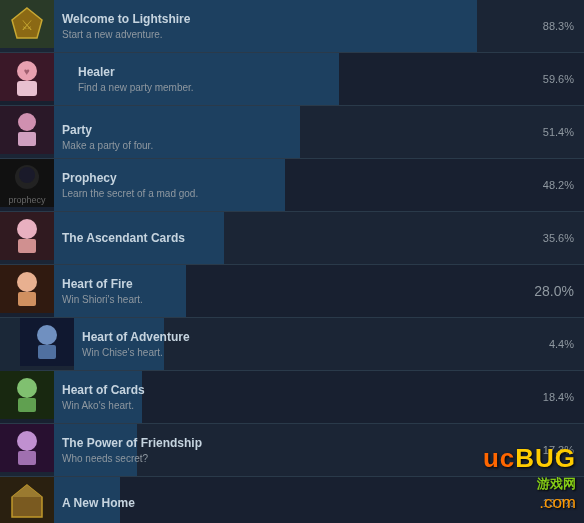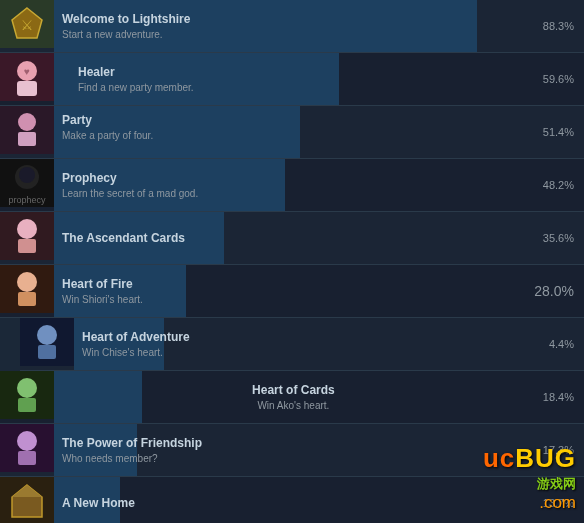--- a/index.html
+++ b/index.html
@@ -72,21 +72,21 @@
         </div>
       </div>
       <div style="color: rgb(143, 152, 160); font-size: 11px; padding: 0px 10px; flex-shrink: 0; display: flex; align-items: center; min-width: 50px; justify-content: flex-end;">59.6%</div>
     </div>
     <div class="achievement-row" style="display: flex; align-items: stretch; border-bottom: 1px solid rgb(42, 58, 74); min-height: 48px; position: relative; background: rgb(27, 37, 53);">
       <div style="width: 54px; min-height: 48px; flex-shrink: 0; overflow: hidden;"><svg width="54" height="48" viewBox="0 0 54 48">
           <rect width="54" height="48" fill="#2a1828"></rect>
           <circle cx="27" cy="16" r="9" fill="#d090b0"></circle>
           <rect x="18" y="26" width="18" height="14" rx="2" fill="#d0a0c0"></rect>
         </svg></div>
-      <div style="flex: 1 1 0%; position: relative; overflow: hidden; display: flex; flex-direction: column; justify-content: flex-start; padding: 4px 0px;">
+      <div style="flex: 1 1 0%; position: relative; overflow: hidden; display: flex; flex-direction: column; justify-content: flex-end; padding: 4px 0px;">
         <div style="position: absolute; top: 0px; left: 0px; height: 100%; width: 51.4%; background-color: rgb(29, 64, 96); z-index: 0;"></div>
         <div style="position: relative; z-index: 1; padding: 2px 8px;">
           <div style="color: rgb(198, 212, 223); font-size: 12px; font-weight: bold; line-height: 1.4;">Party</div>
           <div style="color: rgb(143, 152, 160); font-size: 10px; line-height: 1.3;">Make a party of four.</div>
         </div>
       </div>
       <div style="color: rgb(143, 152, 160); font-size: 11px; padding: 0px 10px; flex-shrink: 0; display: flex; align-items: center; min-width: 50px; justify-content: flex-end;">51.4%</div>
     </div>
     <div class="achievement-row" style="display: flex; align-items: stretch; border-bottom: 1px solid rgb(42, 58, 74); min-height: 48px; position: relative; background: rgb(24, 32, 48);">
       <div style="width: 54px; min-height: 48px; flex-shrink: 0; overflow: hidden;"><svg width="54" height="48" viewBox="0 0 54 48">
@@ -141,21 +141,21 @@
         </svg></div>
       <div style="flex: 1 1 0%; position: relative; overflow: hidden; display: flex; flex-direction: column; justify-content: center; padding: 4px 0px;">
         <div style="position: absolute; top: 0px; left: 0px; height: 100%; width: 19.6%; background-color: rgb(29, 64, 96); z-index: 0;"></div>
         <div style="position: relative; z-index: 1; padding: 2px 8px;">
           <div style="color: rgb(198, 212, 223); font-size: 12px; font-weight: bold; line-height: 1.4;">Heart of Adventure</div>
           <div style="color: rgb(143, 152, 160); font-size: 10px; line-height: 1.3;">Win Chise's heart.</div>
         </div>
       </div>
       <div style="color: rgb(143, 152, 160); font-size: 11px; padding: 0px 10px; flex-shrink: 0; display: flex; align-items: center; min-width: 50px; justify-content: flex-end;">4.4%</div>
     </div>
-    <div class="achievement-row" style="display: flex; align-items: stretch; border-bottom: 1px solid rgb(42, 58, 74); min-height: 48px; position: relative; background: rgb(24, 32, 48); text-align: center;">
+    <div class="achievement-row" style="display: flex; align-items: stretch; border-bottom: 1px solid rgb(42, 58, 74); min-height: 48px; position: relative; background: rgb(24, 32, 48);">
       <div style="width: 54px; min-height: 48px; flex-shrink: 0; overflow: hidden;"><svg width="54" height="48" viewBox="0 0 54 48">
           <rect width="54" height="48" fill="#182810"></rect>
           <circle cx="27" cy="17" r="10" fill="#80c070"></circle>
           <rect x="18" y="27" width="18" height="14" rx="2" fill="#60a050"></rect>
         </svg></div>
       <div style="flex: 1 1 0%; position: relative; overflow: hidden; display: flex; flex-direction: column; justify-content: center; padding: 4px 0px;">
         <div style="position: absolute; top: 0px; left: 0px; height: 100%; width: 18.4%; background-color: rgb(29, 64, 96); z-index: 0;"></div>
         <div style="position: relative; z-index: 1; padding: 2px 8px;">
           <div style="color: rgb(198, 212, 223); font-size: 12px; font-weight: bold; line-height: 1.4;">Heart of Cards</div>
           <div style="color: rgb(143, 152, 160); font-size: 10px; line-height: 1.3;">Win Ako's heart.</div>
@@ -166,21 +166,21 @@
     <div class="achievement-row" style="display: flex; align-items: stretch; border-bottom: 1px solid rgb(42, 58, 74); min-height: 48px; position: relative; background: rgb(27, 37, 53);">
       <div style="width: 54px; min-height: 48px; flex-shrink: 0; overflow: hidden;"><svg width="54" height="48" viewBox="0 0 54 48">
           <rect width="54" height="48" fill="#281030"></rect>
           <circle cx="27" cy="17" r="10" fill="#c090d0"></circle>
           <rect x="18" y="27" width="18" height="14" rx="2" fill="#a070b0"></rect>
         </svg></div>
       <div style="flex: 1 1 0%; position: relative; overflow: hidden; display: flex; flex-direction: column; justify-content: center; padding: 4px 0px;">
         <div style="position: absolute; top: 0px; left: 0px; height: 100%; width: 17.3%; background-color: rgb(29, 64, 96); z-index: 0;"></div>
         <div style="position: relative; z-index: 1; padding: 2px 8px;">
           <div style="color: rgb(198, 212, 223); font-size: 12px; font-weight: bold; line-height: 1.4;">The Power of Friendship</div>
-          <div style="color: rgb(143, 152, 160); font-size: 10px; line-height: 1.3;">Who needs member?</div>
+          <div style="color: rgb(143, 152, 160); font-size: 10px; line-height: 1.3;">Who needs secret?</div>
         </div>
       </div>
       <div style="color: rgb(143, 152, 160); font-size: 11px; padding: 0px 10px; flex-shrink: 0; display: flex; align-items: center; min-width: 50px; justify-content: flex-end;">17.3%</div>
     </div>
     <div class="achievement-row" style="display: flex; align-items: stretch; border-bottom: 1px solid rgb(42, 58, 74); min-height: 48px; position: relative; background: rgb(24, 32, 48);">
       <div style="width: 54px; min-height: 48px; flex-shrink: 0; overflow: hidden;"><svg width="54" height="48" viewBox="0 0 54 48">
           <rect width="54" height="48" fill="#2a2010"></rect>
           <polygon points="27,8 42,20 42,40 12,40 12,20" fill="#7a5a20" stroke="#c0982a" stroke-width="1.5"></polygon>
           <polygon points="27,8 12,20 42,20" fill="#9a7a30"></polygon>
         </svg></div>

